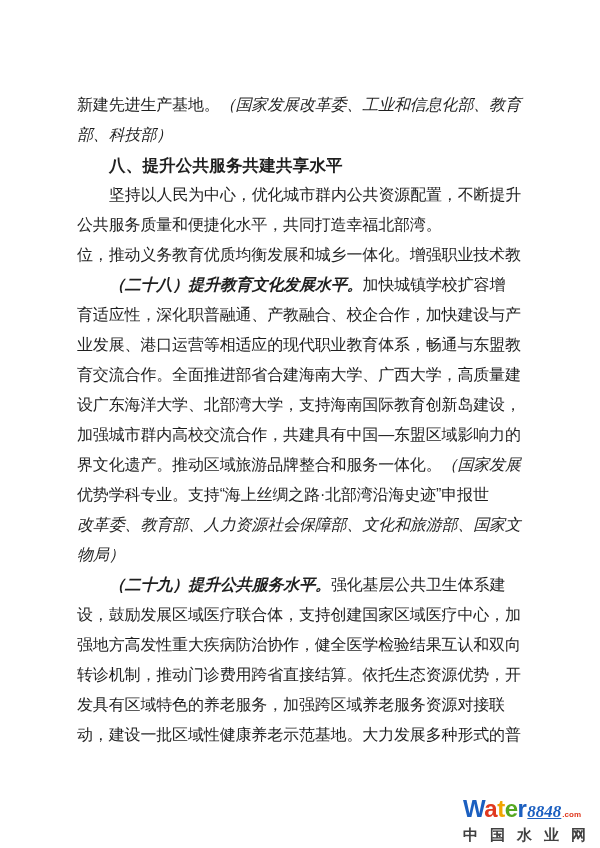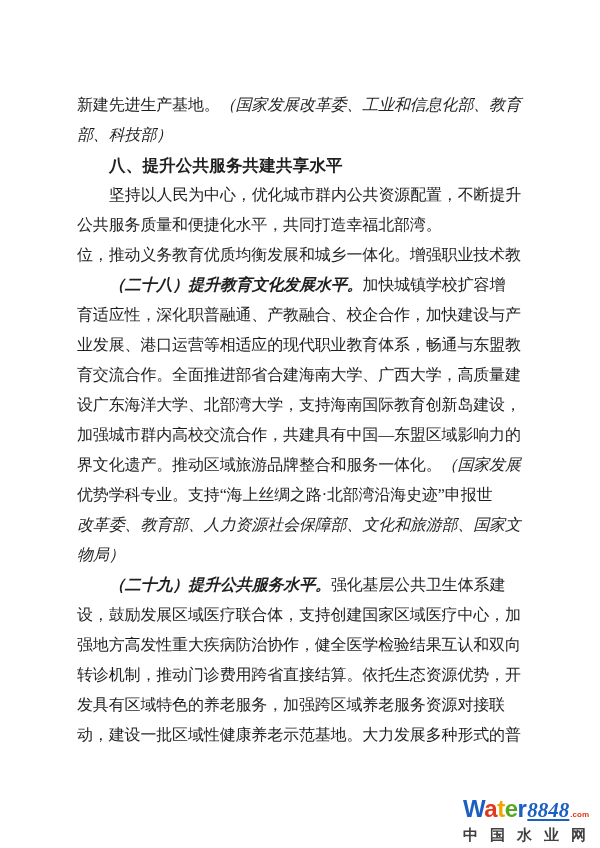--- a/index.html
+++ b/index.html
@@ -26,21 +26,21 @@
   .line {
     height: 30px;
     line-height: 30px;
     font-size: 16px;
     letter-spacing: -0.15px;
     white-space: nowrap;
     color: #1f1f1f;
   }
   .line.indent { padding-left: 32px; }
   .seg-body {
-    font-family: Liberation Serif, serif;
+    font-family: Liberation Sans, sans-serif;
     font-style: normal;
     font-weight: normal;
     margin-top: 10px;
   }
   .seg-kai {
     font-family: Liberation Serif, serif;
     font-style: italic;
     font-weight: normal;
   }
   .seg-kai_bold {
@@ -71,21 +71,21 @@
     font-family: "Liberation Sans", sans-serif;
     font-weight: bold;
     font-size: 24px;
     letter-spacing: -0.5px;
     text-align: right;
   }
   .wm-number {
     font-family: "Liberation Serif", serif;
     font-style: italic;
     font-weight: bold;
-    font-size: 21px;
+    font-size: 17px;
     letter-spacing: 0px;
     margin-left: 1px;
     text-decoration: underline;
   }
   .wm-tld {
     font-family: "Liberation Sans", sans-serif;
     font-weight: bold;
     font-size: 8px;
     margin-left: 1px;
   }

